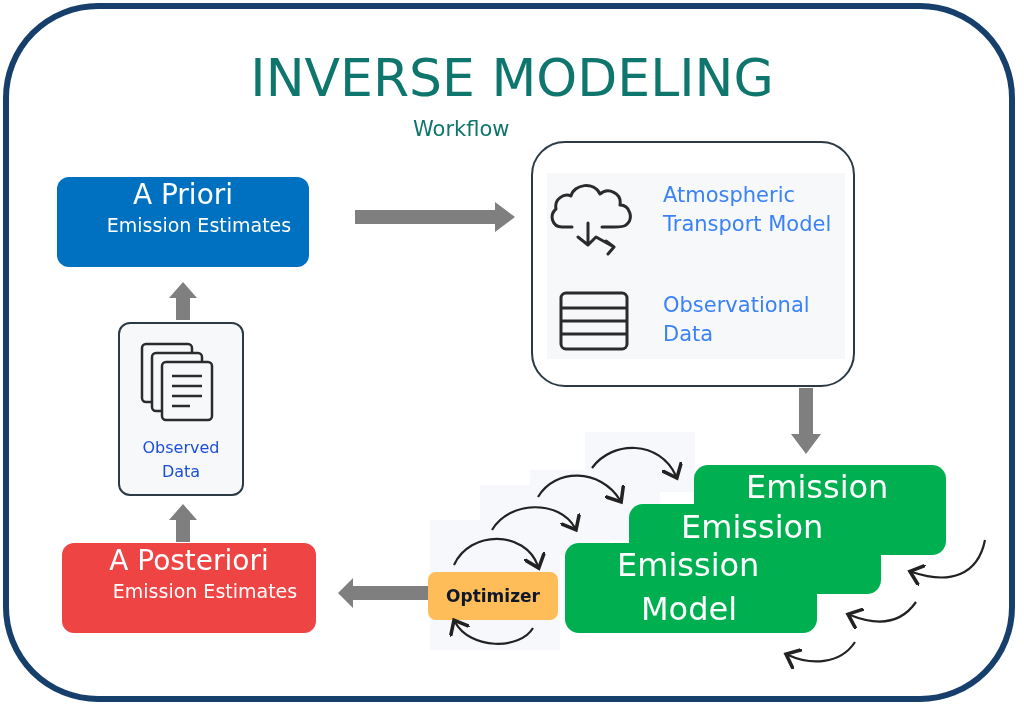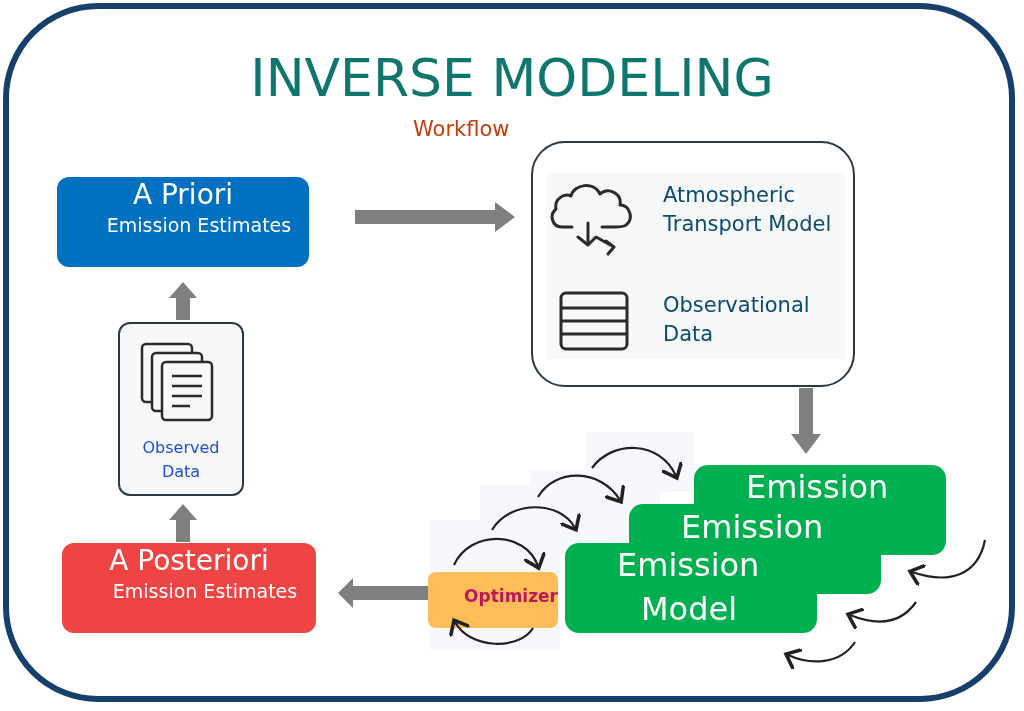--- a/index.html
+++ b/index.html
@@ -1,32 +1,32 @@
 <!DOCTYPE html>
 <html><head>
 <meta charset="utf-8">
 <style>
   html, body { margin:0; padding:0; background:#ffffff; }
   body { width:1024px; height:711px; position:relative; overflow:hidden; font-family:"DejaVu Sans", sans-serif; }
   .frame { position:absolute; left:3px; top:3px; width:1012px; height:699px; border:6px solid #173f6b; border-radius:95px; box-sizing:border-box; }
   .title { position:absolute; left:0; width:1024px; top:48px; text-align:center; font-size:52px; color:#0f766e; letter-spacing:0px; font-family:"DejaVu Sans", sans-serif; font-weight:normal; }
-  .subtitle { position:absolute; left:413px; top:117px; font-size:21px; color:#c2410c; }
+  .subtitle { position:absolute; left:413px; top:117px; font-size:21px; color:#0f766e; }
   .box { position:absolute; border-radius:12px; color:#fff; text-align:center; box-sizing:border-box; }
   .apriori { left:57px; top:177px; width:252px; height:90px; background:#0070c0; }
   .aposteriori { left:62px; top:543px; width:254px; height:90px; background:#ef4444; }
   .box .big { font-size:28px; line-height:34px; margin-top:1px; display:block; }
   .box .small { font-size:19px; line-height:26px; display:block;padding-left:32px; }
   .arrow { position:absolute; }
   .model-box { position:absolute; left:531px; top:141px; width:324px; height:246px; border:2px solid #2b3a44; border-radius:34px; background:#ffffff; box-sizing:border-box; }
   .model-inner { position:absolute; left:14px; top:30px; width:298px; height:186px; background:#f6f8fa; }
-  .model-label { position:absolute; font-size:21px; line-height:29px; color:#0c4a6e; }
+  .model-label { position:absolute; font-size:21px; line-height:29px; color:#3b82f6; }
   .obs-box { position:absolute; left:118px; top:322px; width:126px; height:174px; border:2px solid #2b3a44; border-radius:12px; background:#f7f8fa; box-sizing:border-box; }
   .obs-label { position:absolute; left:0; width:122px; top:112px; text-align:center; font-size:16px; line-height:24px; color:#1d4ed8; }
   .green { position:absolute; background:#00b050; border-radius:14px; color:#fff; font-size:32px; line-height:38px; }
-  .optimizer { position:absolute; left:428px; top:572px; width:130px; height:56px; background:#ffbd59; border-radius:8px; font-size:17px; font-weight:bold; color:#be185d; text-align:right; line-height:48px; }
+  .optimizer { position:absolute; left:428px; top:572px; width:130px; height:48px; background:#ffbd59; border-radius:8px; font-size:17px; font-weight:bold; color:#0f172a; text-align:center; line-height:48px; }
   .loopbg { position:absolute; background:#f7f8fb; }
 </style>
 </head>
 <body>
 
 <div class="frame"></div>
 
 <div class="title">INVERSE MODELING</div>
 <div class="subtitle">Workflow</div>
 

